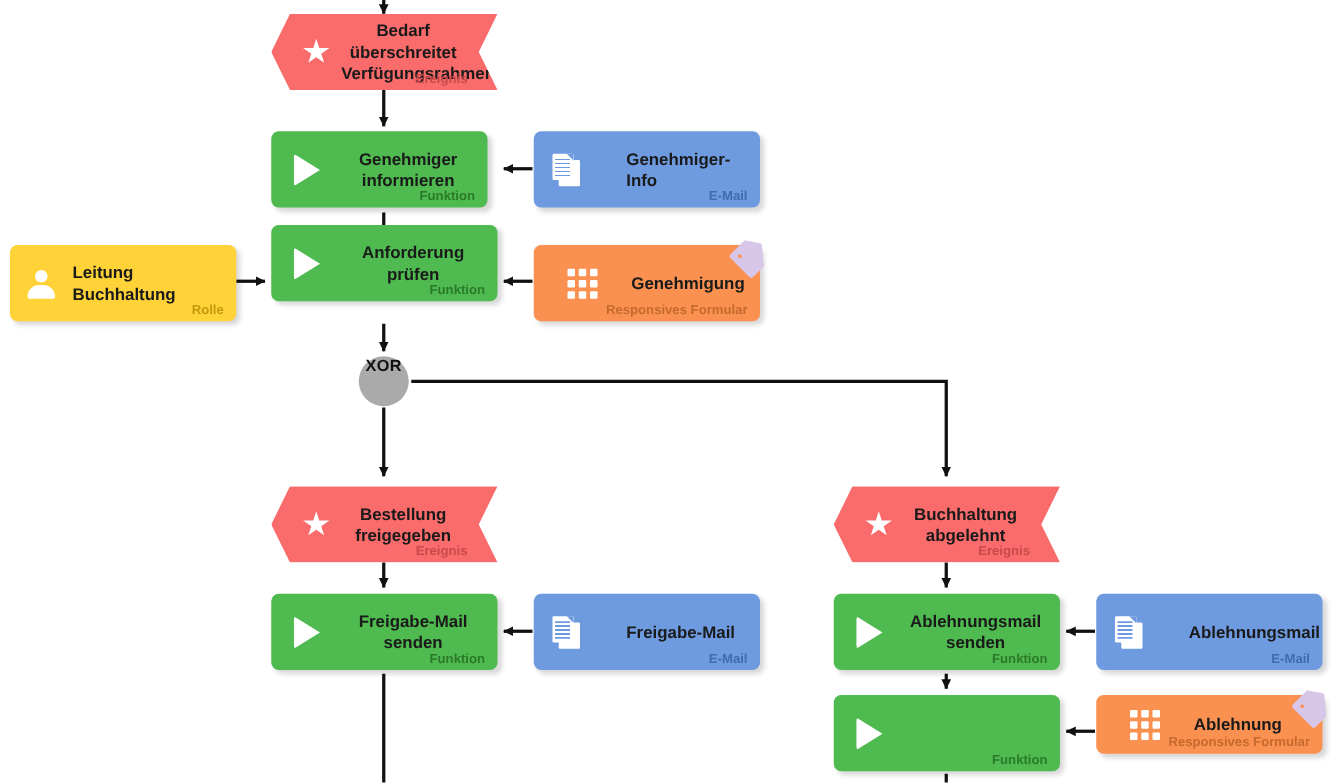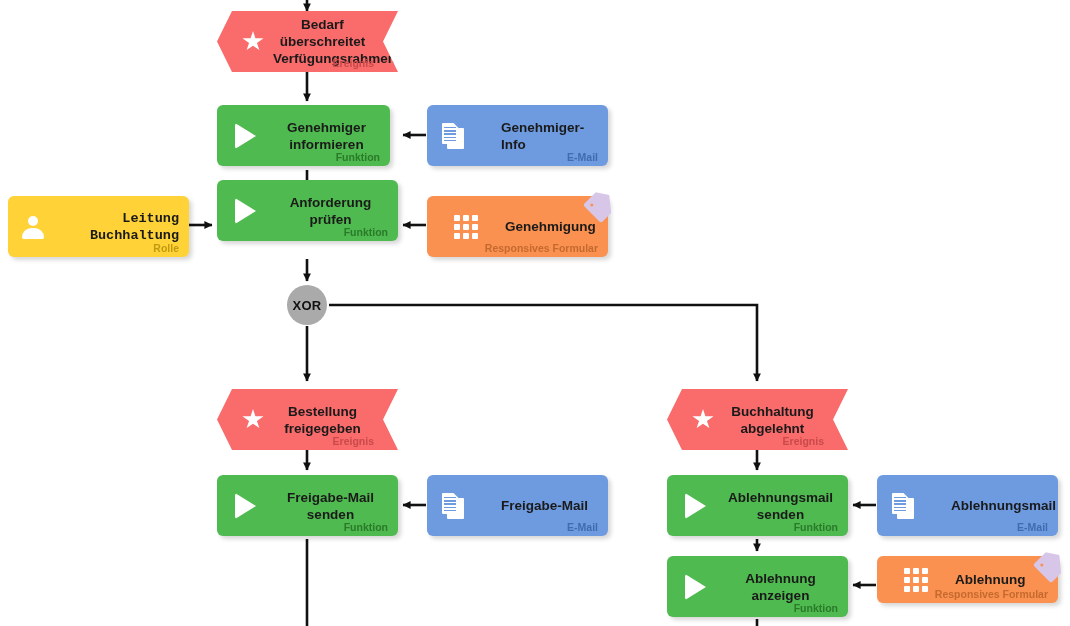--- a/index.html
+++ b/index.html
@@ -51,21 +51,21 @@
   .fn{background:#4FBA4F;box-shadow:3px 3px 4px rgba(0,0,0,.16);}
   .fn .kind{color:#2a7a2a;}
   .mail{background:#6E9BE0;box-shadow:3px 3px 4px rgba(0,0,0,.16);}
   .mail .kind{color:#3f6cb0;}
   .role{background:#FFD237;box-shadow:3px 3px 4px rgba(0,0,0,.16);}
   .role .kind{color:#c29a10;}
   .form{background:#FA9150;box-shadow:3px 3px 4px rgba(0,0,0,.16);}
   .form .kind{color:#c56a2f;}
 
   
-  .role .label{text-align:right;left:50px;font-family:Liberation Mono, monospace;}
+  .role .label{text-align:left;left:50px;}
   .mail .label{text-align:left;left:74px;}
   .form .label{text-align:left;left:78px;}
 
   
   .ev{
     background:#FA6B6B;
     -webkit-clip-path:polygon(0% 50%, 15px 0%, 100% 0%, calc(100% - 15px) 50%, 100% 100%, 15px 100%);
     clip-path:polygon(0% 50%, 15px 0%, 100% 0%, calc(100% - 15px) 50%, 100% 100%, 15px 100%);
     filter:drop-shadow(3px 3px 3px rgba(0,0,0,.16));
   }
@@ -132,21 +132,21 @@
   .tag::after{
     content:"";position:absolute;left:5px;top:5px;width:3px;height:3px;border-radius:50%;
     background:#FA9150;
   }
 
   
   .xor{
     position:absolute;
     width:40px;height:40px;border-radius:50%;
     background:#AAAAAA;
-    display:flex;align-items:center;justify-content:center;
+    display:flex;justify-content:center;
     font-size:13px;font-weight:bold;color:#111;
     letter-spacing:.3px;
   }
 
   
   svg#edges{position:absolute;left:0;top:0;width:1070px;height:626px;pointer-events:none;}
 </style>
 </head>
 <body>
 
@@ -326,21 +326,20 @@
         </span>
     </span>
     <span class="label">Ablehnungsmail</span>
     <span class="kind">E-Mail</span>
   </div>
 
   <div class="node rect fn" style="left:667px;top:556px;width:181px;height:61px;">
     <span class="ic">
         <span class="play"></span>
       </span>
-    <span class="label">Ablehnung anzeigen</span>
     <span class="kind">Funktion</span>
   </div>
 
   <div class="node rect form" style="left:877px;top:556px;width:181px;height:47px;">
     <span class="tag"></span>
     <span class="ic" style="width:78px;">
       <span class="grid9">
           <i></i>
           <i></i>
           <i></i>

